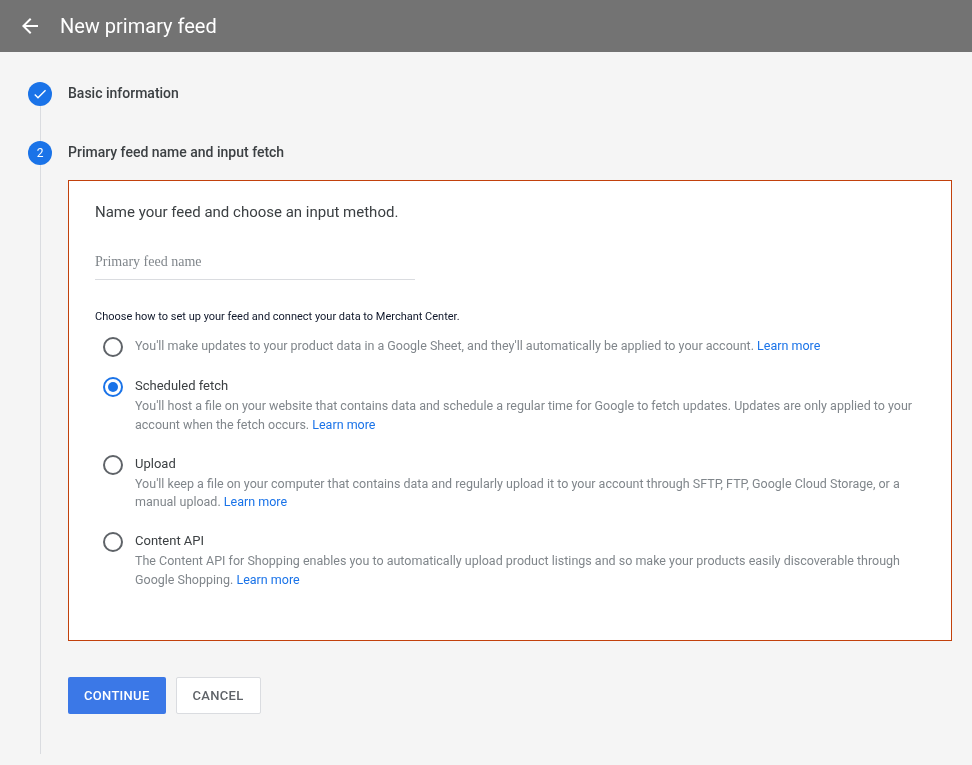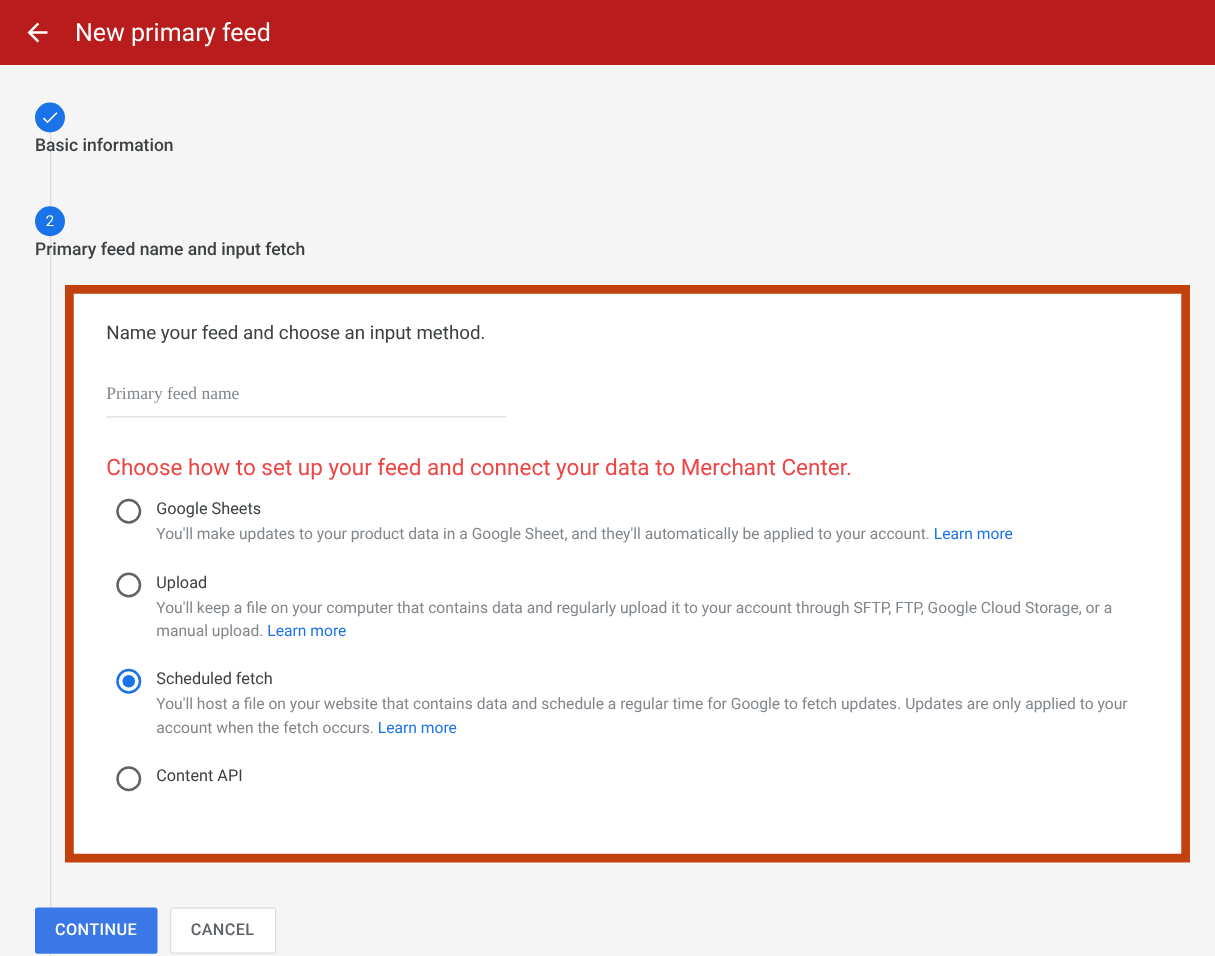--- a/index.html
+++ b/index.html
@@ -3,21 +3,21 @@
   <meta charset="utf-8">
   <style>
     * { box-sizing: border-box; margin: 0; padding: 0; }
     body {
       font-family: Roboto, Arial, sans-serif;
       background: #f5f5f5;
       width: 972px;
       font-size: 13px;
     }
     .header {
-      background: #b91c1c;
+      background: #737373;
       height: 52px;
       display: flex;
       align-items: center;
       padding: 0 18px;
       color: #fff;
     }
     .back-arrow {
       width: 24px; height: 24px;
       margin-right: 18px;
       fill: #fff;
@@ -29,21 +29,20 @@
     }
     .content {
       padding: 30px 20px 20px 28px;
     }
     .steps {
       position: relative;
     }
     .step {
       display: flex;
       position: relative;
-      flex-direction: column;
     }
     .step-line {
       position: absolute;
       left: 12px;
       top: 0;
       bottom: 0;
       width: 1px;
       background: #dadce0;
       z-index: 0;
     }
@@ -75,24 +74,23 @@
       color: #3c4043;
       margin-top: 3px;
     }
     .step-summary {
       font-size: 12px;
       color: #80868b;
       margin-top: 10px;
     }
     .card {
       background: #fff;
-      border: 7px solid #c2410c;
+      border: 1px solid #c2410c;
       margin-top: 20px;
       padding: 22px 26px 30px 26px;
-      margin-left: 24px;
     }
     .card-top {
       display: flex;
     }
     .card-main {
       flex: 1;
       padding-right: 30px;
     }
     .card-instr {
       font-size: 15px;
@@ -117,22 +115,22 @@
     .field-input::placeholder { color: #80868b; }
     .card-help {
       width: 260px;
       border-left: 1px solid #e0e0e0;
       padding-left: 22px;
       font-size: 13px;
       color: #80868b;
       line-height: 1.55;
     }
     .method-intro {
-      font-size: 18px;
-      color: #ef4444;
+      font-size: 11px;
+      color: #0f172a;
       margin-top: 30px;
       margin-bottom: 14px;
     }
     .radio-list {
       padding-left: 8px;
     }
     .radio-item {
       display: flex;
       margin-bottom: 20px;
     }
@@ -241,51 +239,53 @@
             </div>
           </div>
 
           <div class="method-intro">Choose how to set up your feed and connect your data to Merchant Center.</div>
 
           <div class="radio-list">
 
             <div class="radio-item">
               <div class="radio-control"></div>
               <div class="radio-body">
-                <div class="radio-label">Google Sheets</div>
                 <div class="radio-desc">
                   <span>You'll make updates to your product data in a Google Sheet, and they'll automatically be applied to your account. </span><a class="learn-more">Learn more</a>
                 </div>
               </div>
             </div>
 
             <div class="radio-item">
+              <div class="radio-control selected"></div>
+              <div class="radio-body">
+                <div class="radio-label">Scheduled fetch</div>
+                <div class="radio-desc">
+                  <span>You'll host a file on your website that contains data and schedule a regular time for Google to fetch updates. Updates are only applied to your account when the fetch occurs. </span><a class="learn-more">Learn more</a>
+                </div>
+              </div>
+            </div>
+
+            <div class="radio-item">
               <div class="radio-control"></div>
               <div class="radio-body">
                 <div class="radio-label">Upload</div>
                 <div class="radio-desc">
                   <span>You'll keep a file on your computer that contains data and regularly upload it to your account through SFTP, FTP, Google Cloud Storage, or a manual upload. </span><a class="learn-more">Learn more</a>
                 </div>
               </div>
             </div>
 
             <div class="radio-item">
-              <div class="radio-control selected"></div>
-              <div class="radio-body">
-                <div class="radio-label">Scheduled fetch</div>
-                <div class="radio-desc">
-                  <span>You'll host a file on your website that contains data and schedule a regular time for Google to fetch updates. Updates are only applied to your account when the fetch occurs. </span><a class="learn-more">Learn more</a>
-                </div>
-              </div>
-            </div>
-
-            <div class="radio-item">
               <div class="radio-control"></div>
               <div class="radio-body">
                 <div class="radio-label">Content API</div>
+                <div class="radio-desc">
+                  <span>The Content API for Shopping enables you to automatically upload product listings and so make your products easily discoverable through Google Shopping. </span><a class="learn-more">Learn more</a>
+                </div>
               </div>
             </div>
 
           </div>
         </div>
 
         <div class="actions">
           <button class="btn btn-primary">Continue</button>
           <button class="btn btn-secondary">Cancel</button>
         </div>

